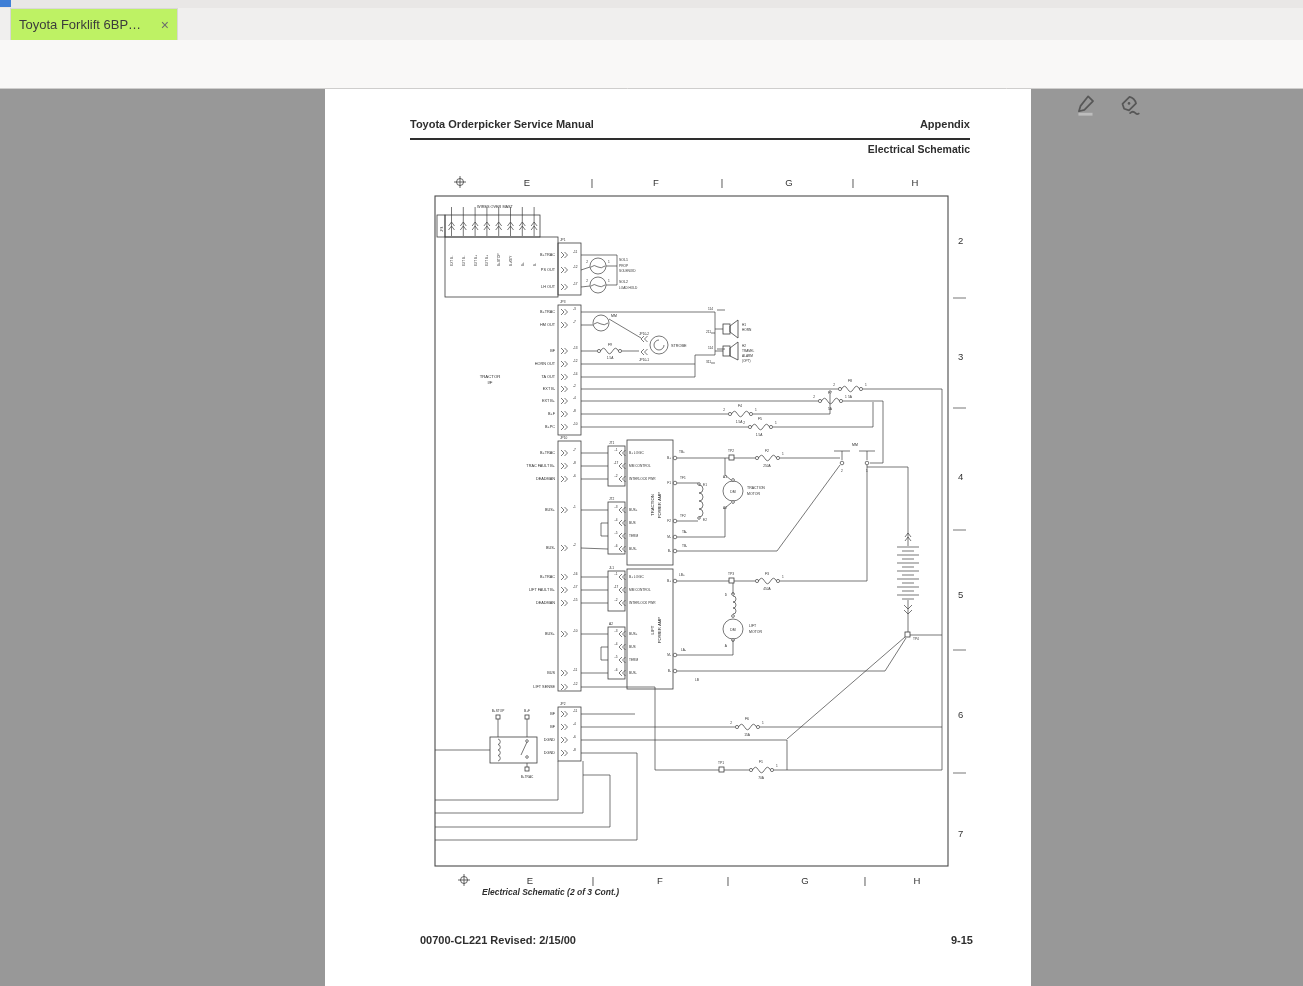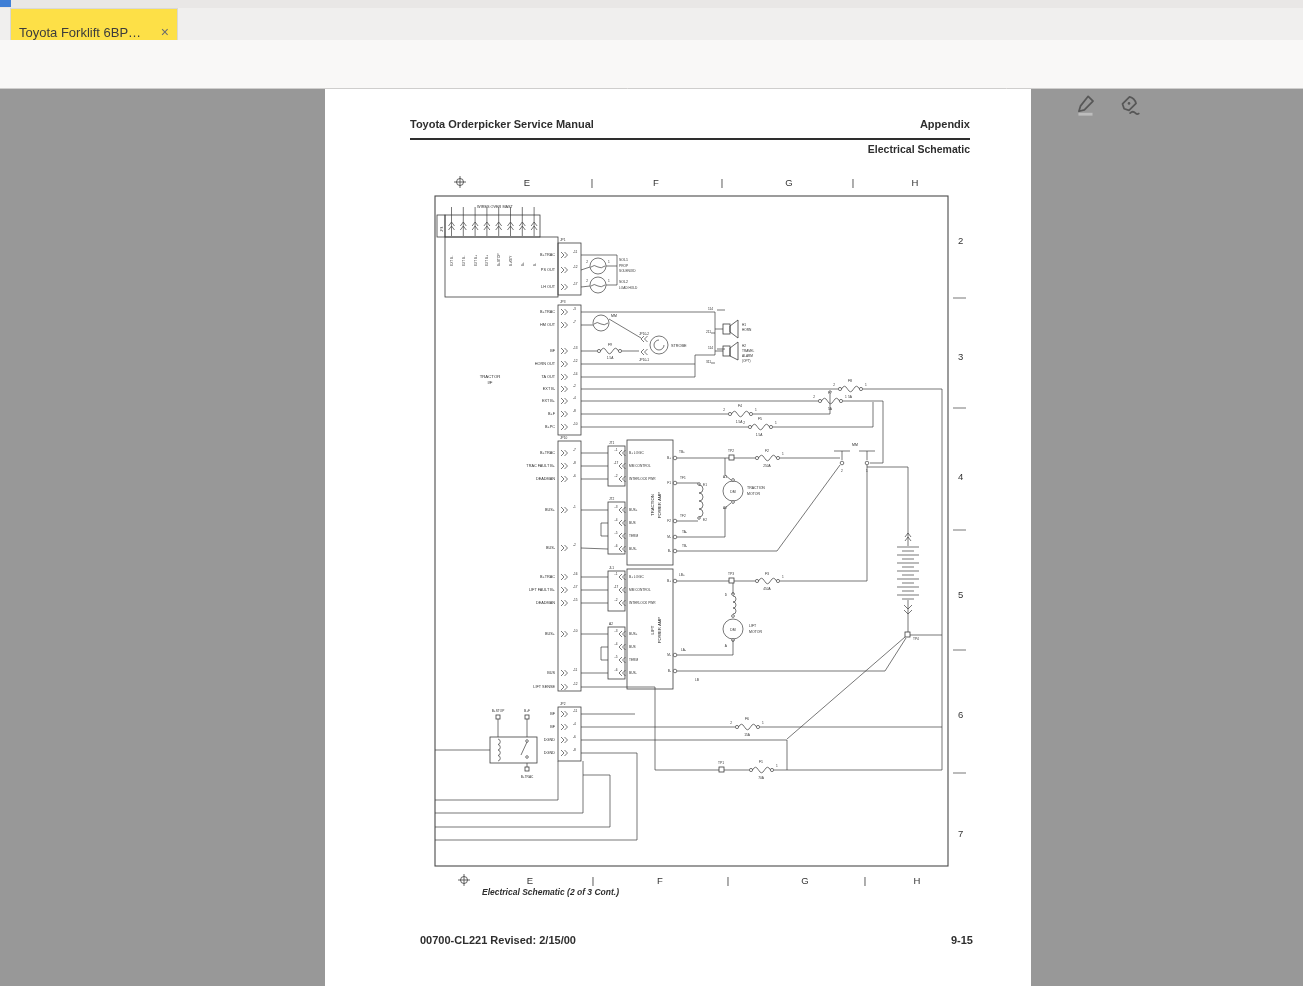--- a/index.html
+++ b/index.html
@@ -1,22 +1,22 @@
 <!DOCTYPE html>
 <html><head>
 <meta charset="utf-8">
 <style>
   html,body{margin:0;padding:0;width:1303px;height:986px;overflow:hidden;
     font-family:"Liberation Sans",sans-serif;background:#989898;position:relative}
   
   .topstrip{position:absolute;left:0;top:0;width:1303px;height:8px;background:#e9e7e6}
   .bluecorner{position:absolute;left:0;top:0;width:11px;height:7px;background:#3f7fd6}
   .tabbar{position:absolute;left:0;top:8px;width:1303px;height:32px;background:#f0efee}
-  .tab{position:absolute;left:10px;top:0;height:32px;width:168px;background:#fde047;
-    border:1px solid #d9d8d6;border-bottom:none;display:flex;align-items:flex-end;
+  .tab{position:absolute;left:10px;top:0;height:32px;width:168px;background:#bef264;
+    border:1px solid #d9d8d6;border-bottom:none;display:flex;align-items:center;
     padding:0 8px;box-sizing:border-box}
   .tab-title{font-size:13px;color:#3c3c3c;white-space:nowrap;overflow:hidden;
     text-overflow:ellipsis;flex:1}
   .tab-close{font-size:14px;color:#6c6c6c;margin-left:6px;cursor:default}
   .toolbar{position:absolute;left:0;top:40px;width:1303px;height:48px;background:#f9f8f7;
     border-bottom:1px solid #cfcecd}
   .tbtn{position:absolute;top:51px;width:28px;height:28px;display:flex;
     align-items:center;justify-content:center}
   .sep{position:absolute;top:48px;width:1px;height:34px;background:#dcdad8}
   .pagebox{position:absolute;left:547px;top:52px;width:36px;height:24px;

